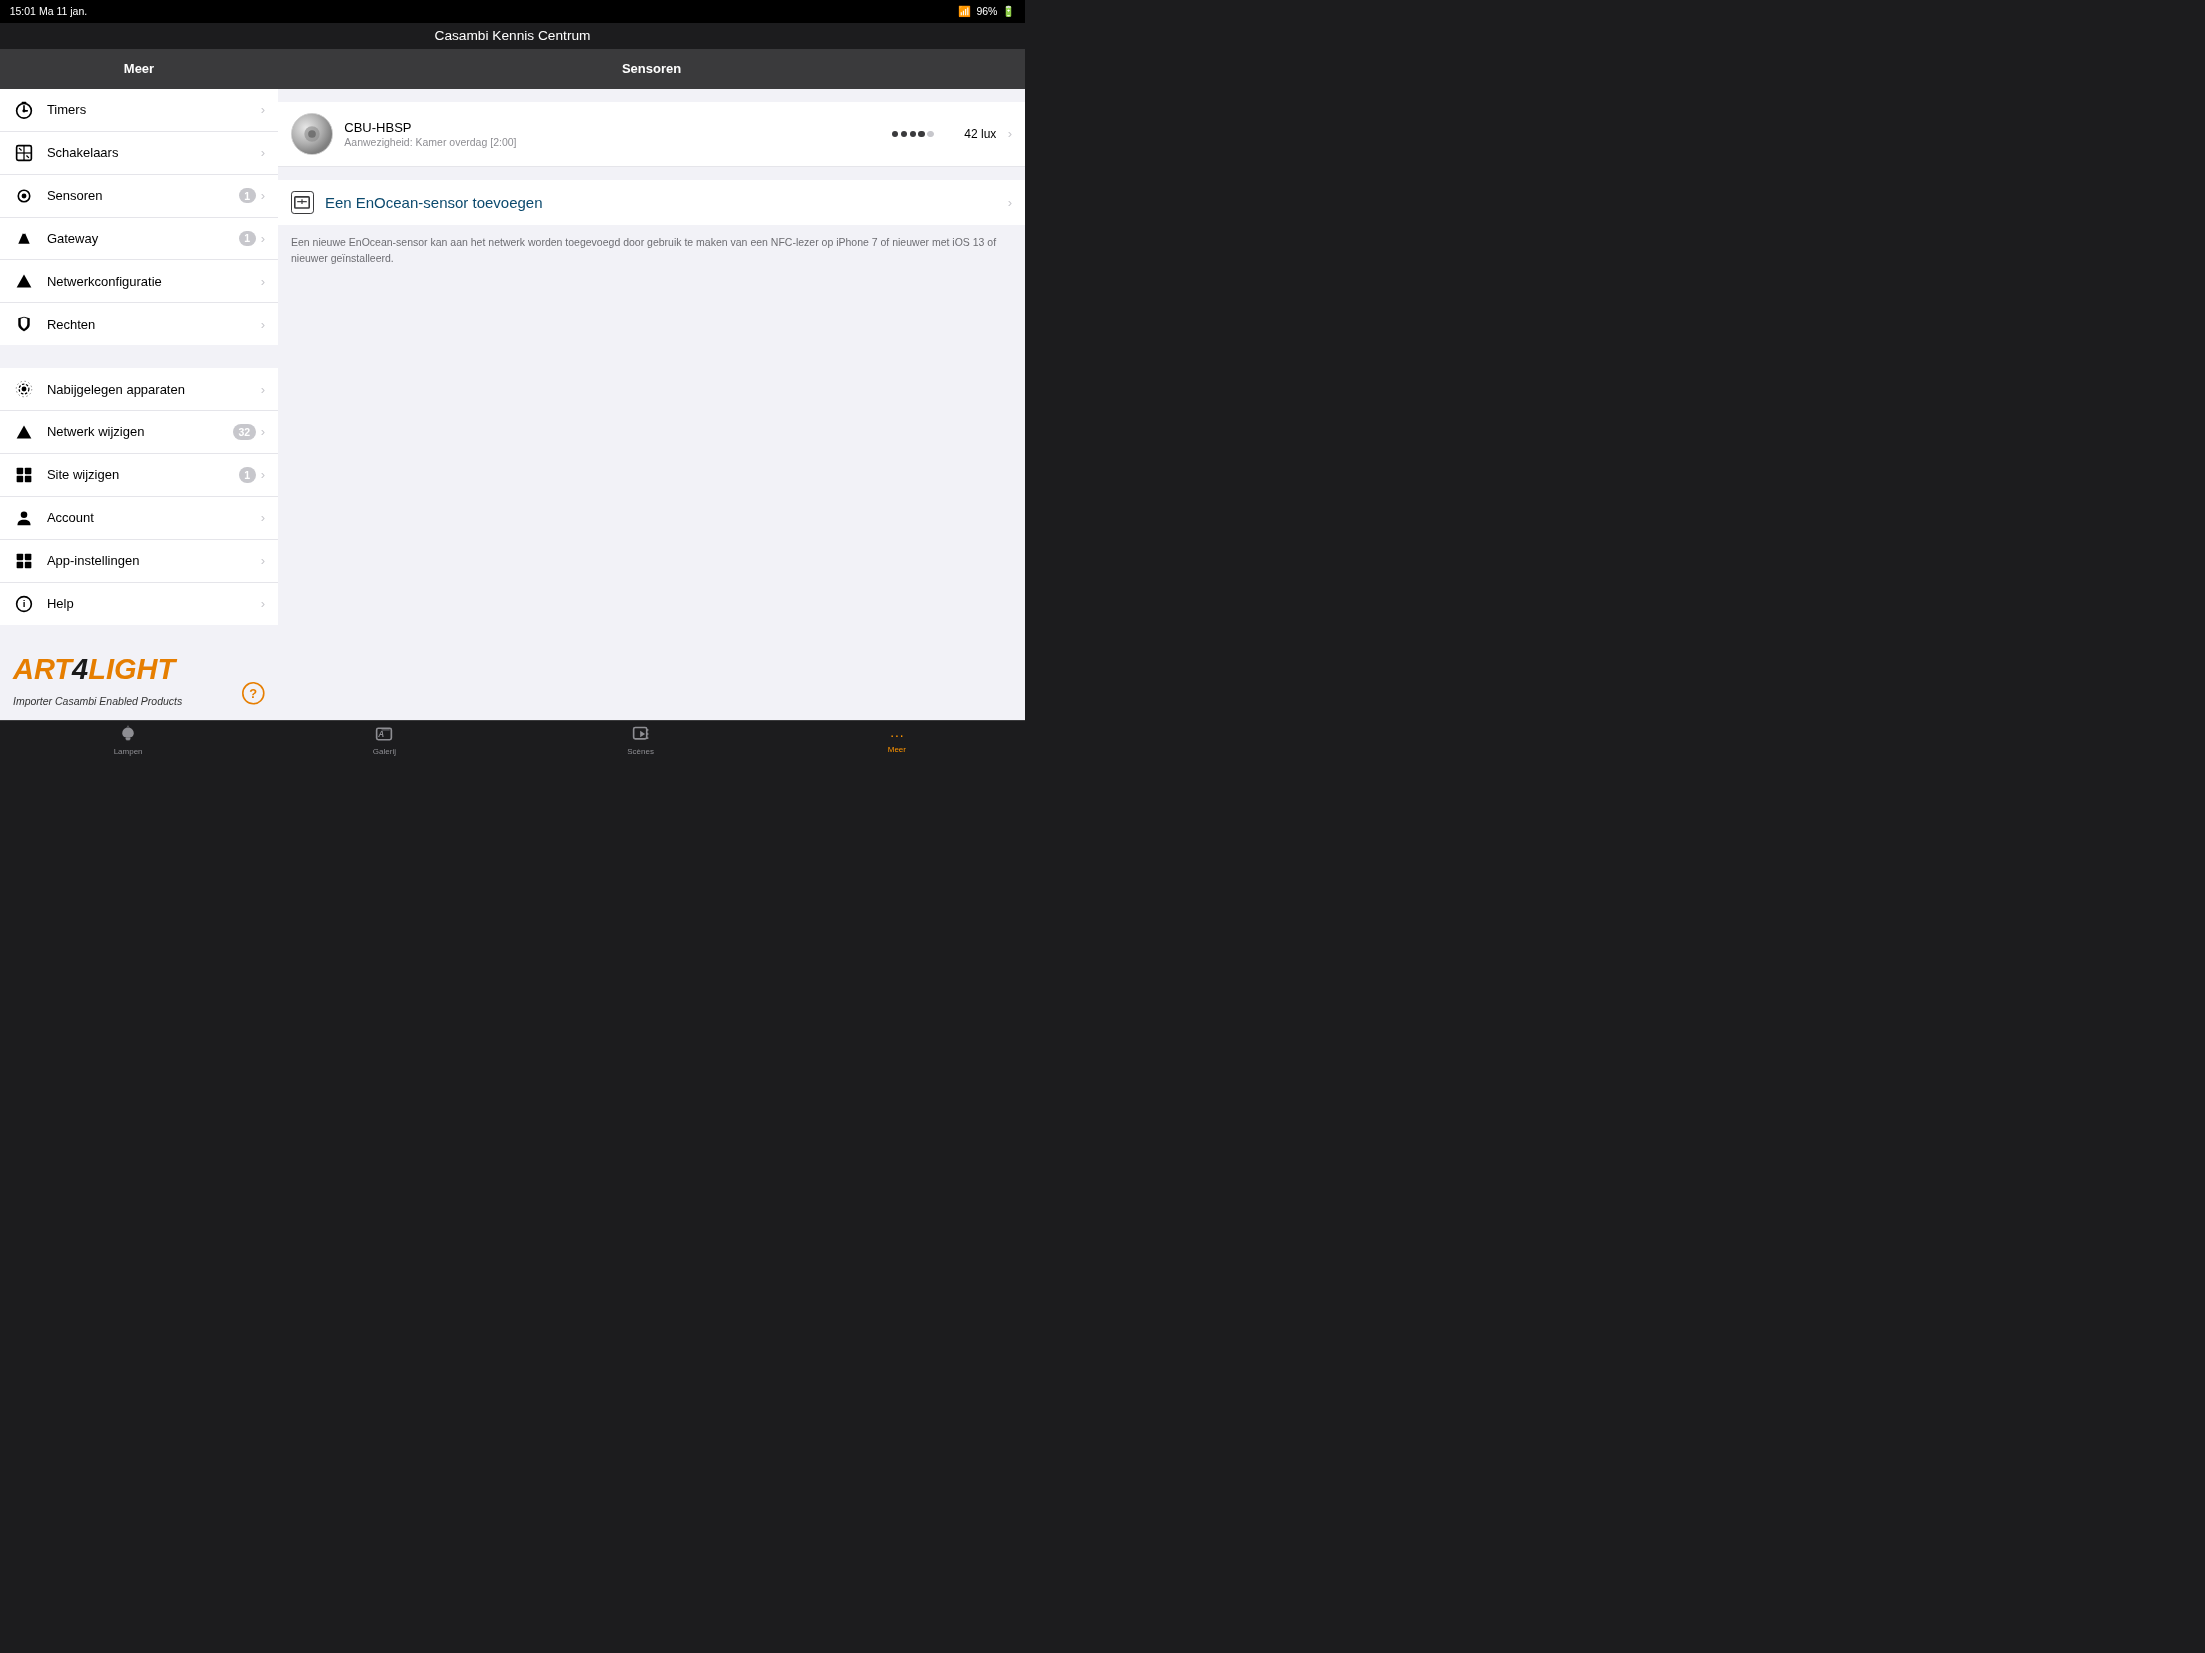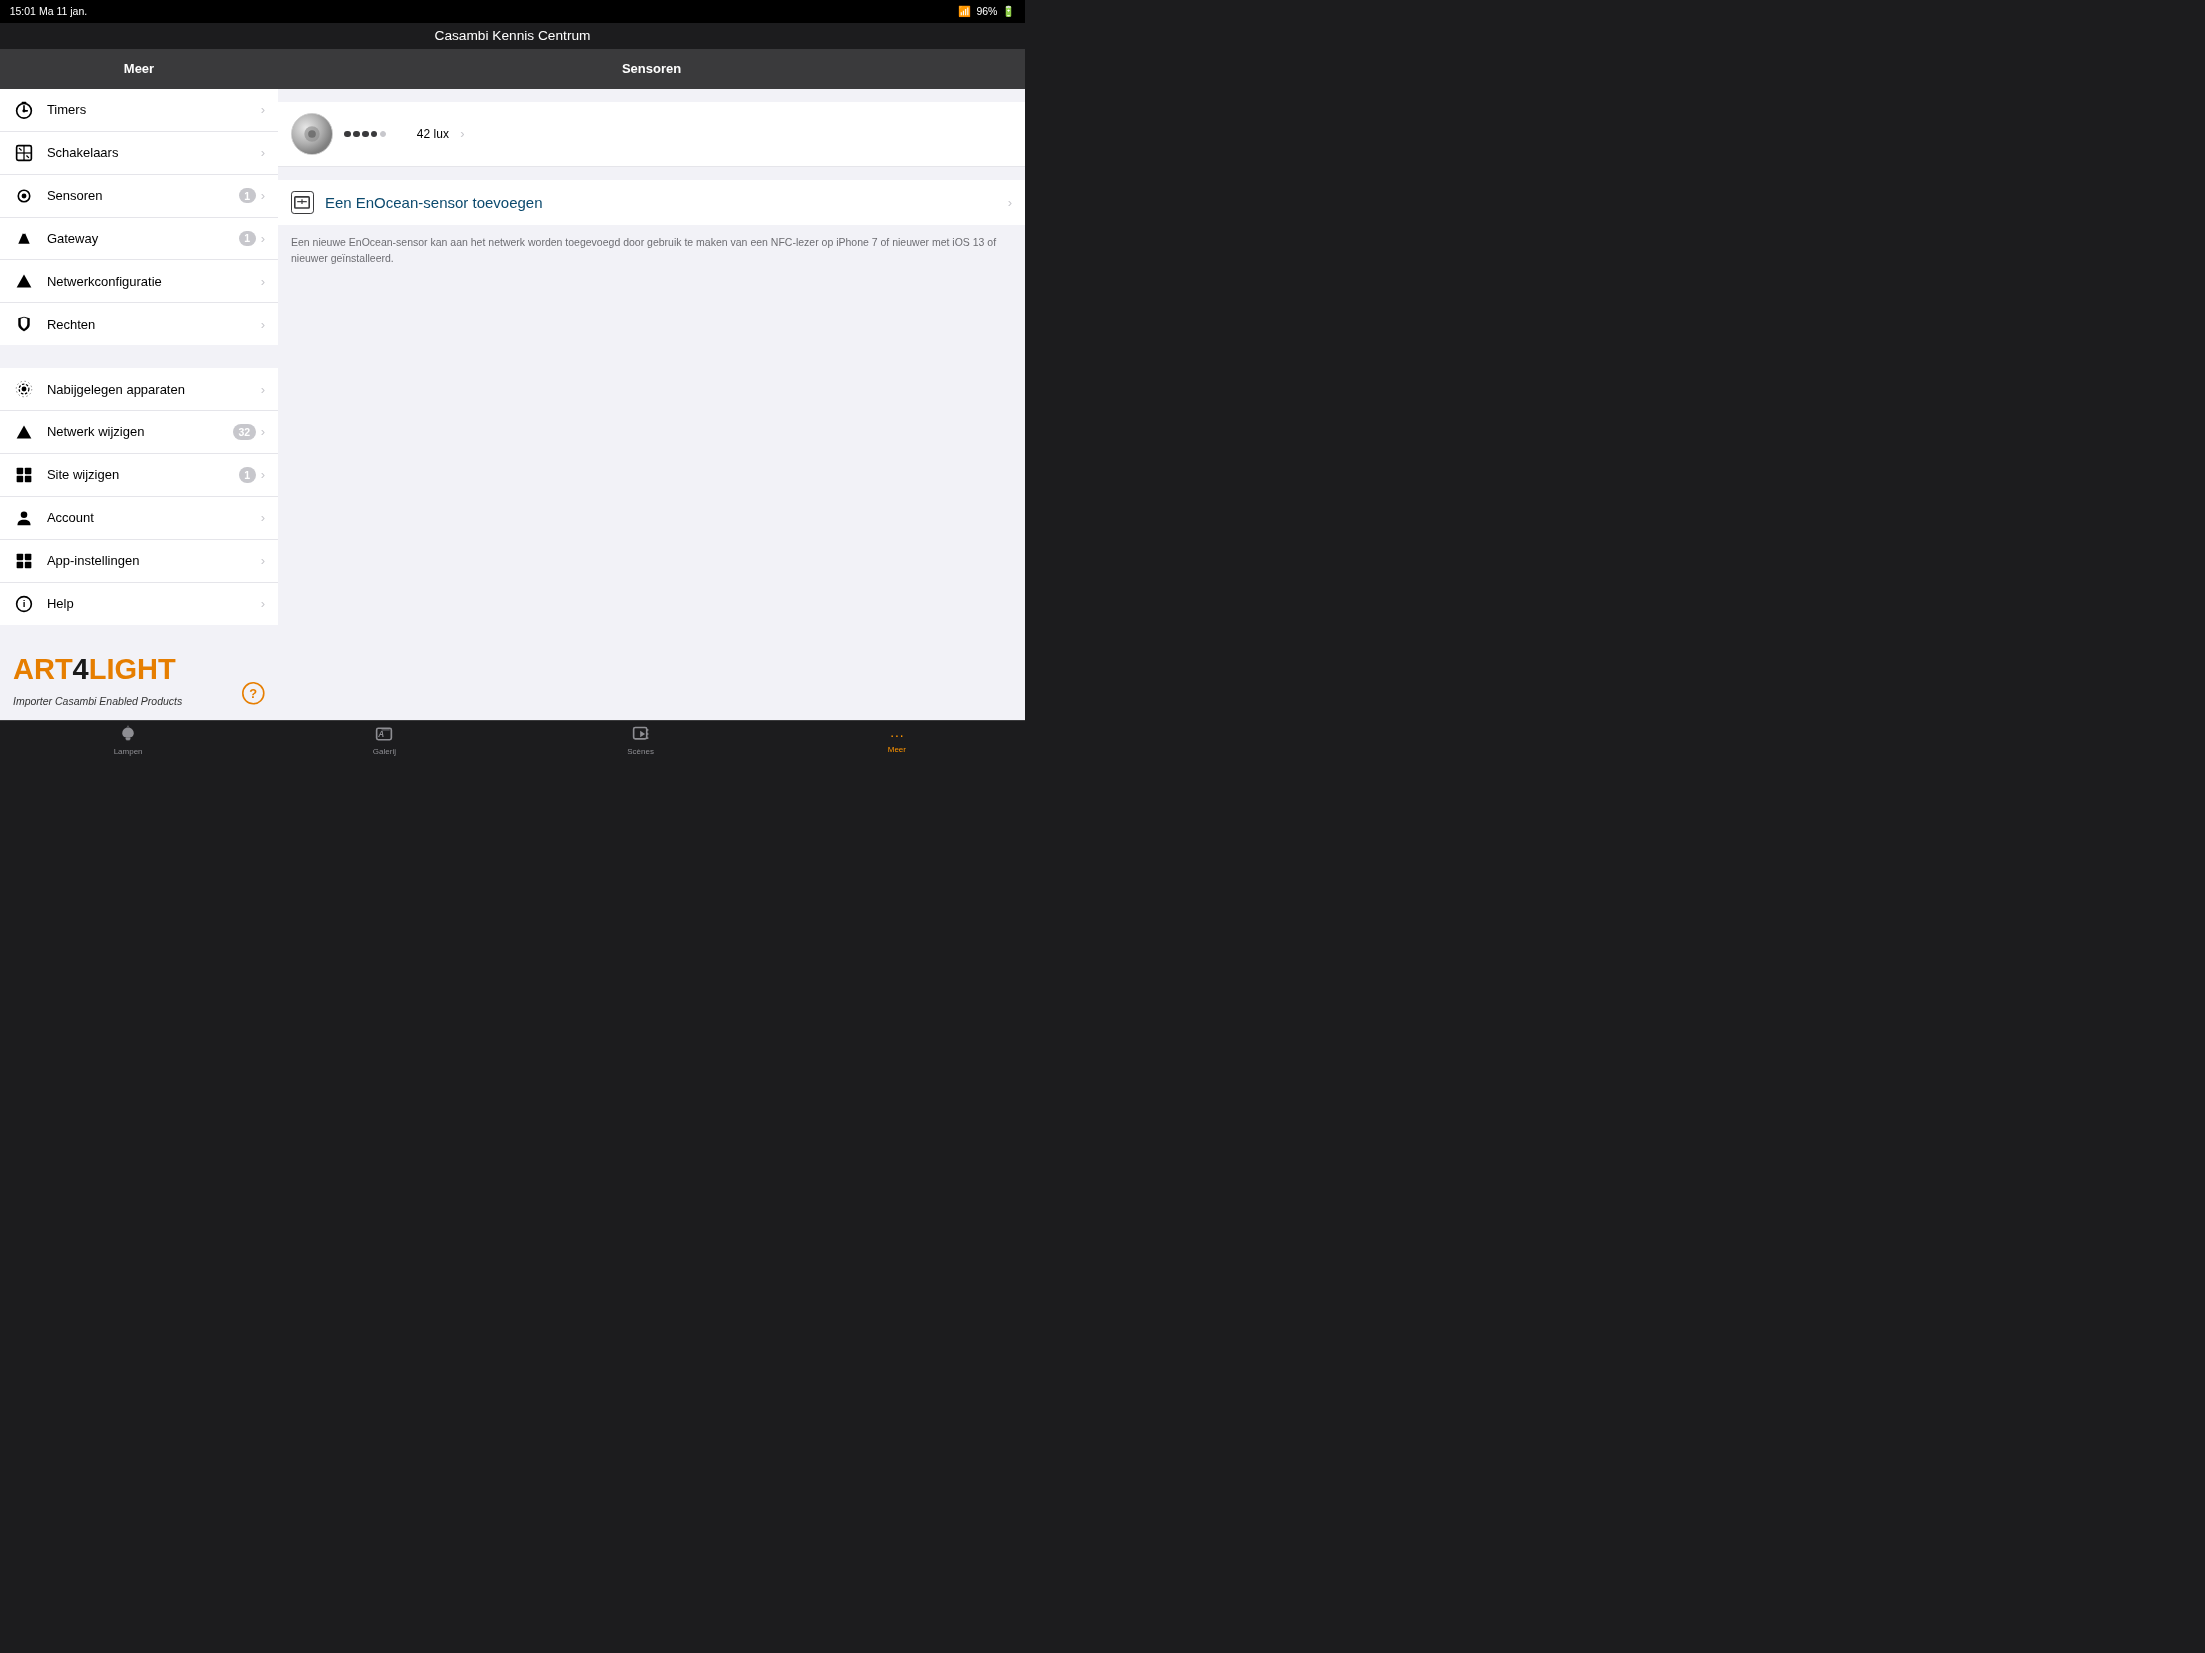--- a/index.html
+++ b/index.html
@@ -485,21 +485,21 @@
             <text x="11" y="15" text-anchor="middle" font-size="12" fill="#000" font-weight="bold">i</text>
           </svg>
         </div>
         <span class="sidebar-label">Help</span>
         <span class="sidebar-chevron">›</span>
       </div>
     </div>
 
     <div class="sidebar-gap" style="flex:1; background:#f2f2f7; min-height:16px;"></div>
     <div style="background:#f2f2f7; padding: 6.5px 13px 13px 13px; position:relative;">
-      <div style="font-size:29px; font-weight:900; line-height:1; color:#e67e00;">
+      <div style="font-size:29px; font-weight:900; font-style:italic; line-height:1; color:#e67e00;">
         ART<span style="color:#1a1a1a;">4</span>LIGHT
       </div>
       <div style="font-size:10.5px; color:#333; font-style:italic; margin-top:11px;">Importer Casambi Enabled Products</div>
       <div style="position:absolute; right:13px; bottom:13px;">
         <svg width="22.6" height="22.6" viewBox="0 0 28 28" fill="none" style="font-size:14px">
           <circle cx="14" cy="14" r="13" stroke="#e67e00" stroke-width="2" fill="none"></circle>
           <text x="14" y="20" text-anchor="middle" font-size="16" fill="#e67e00" font-weight="bold">?</text>
         </svg>
       </div>
     </div>
@@ -520,20 +520,24 @@
                 <stop offset="0%" stop-color="#e8e8e8"></stop>
                 <stop offset="60%" stop-color="#b0b0b0"></stop>
                 <stop offset="100%" stop-color="#808080"></stop>
               </radialGradient>
             </defs>
             <circle cx="26" cy="26" r="26" fill="url(#g1)"></circle>
             <circle cx="26" cy="26" r="10" fill="#888" opacity="0.6"></circle>
             <circle cx="26" cy="26" r="5" fill="#666" opacity="0.8"></circle>
           </svg>
         </div>
+        <div class="sensor-info">
+          <div class="sensor-name">CBU-HBSP</div>
+          <div class="sensor-subtitle">Aanwezigheid: Kamer overdag [2:00]</div>
+        </div>
         <div class="sensor-right">
           <div class="signal-dots">
             <div class="dot filled"></div>
             <div class="dot filled"></div>
             <div class="dot filled"></div>
             <div class="dot filled"></div>
             <div class="dot empty"></div>
           </div>
           <div style="display:flex; flex-direction:column; align-items:flex-end;">
             <div class="sensor-lux">42 lux</div>

